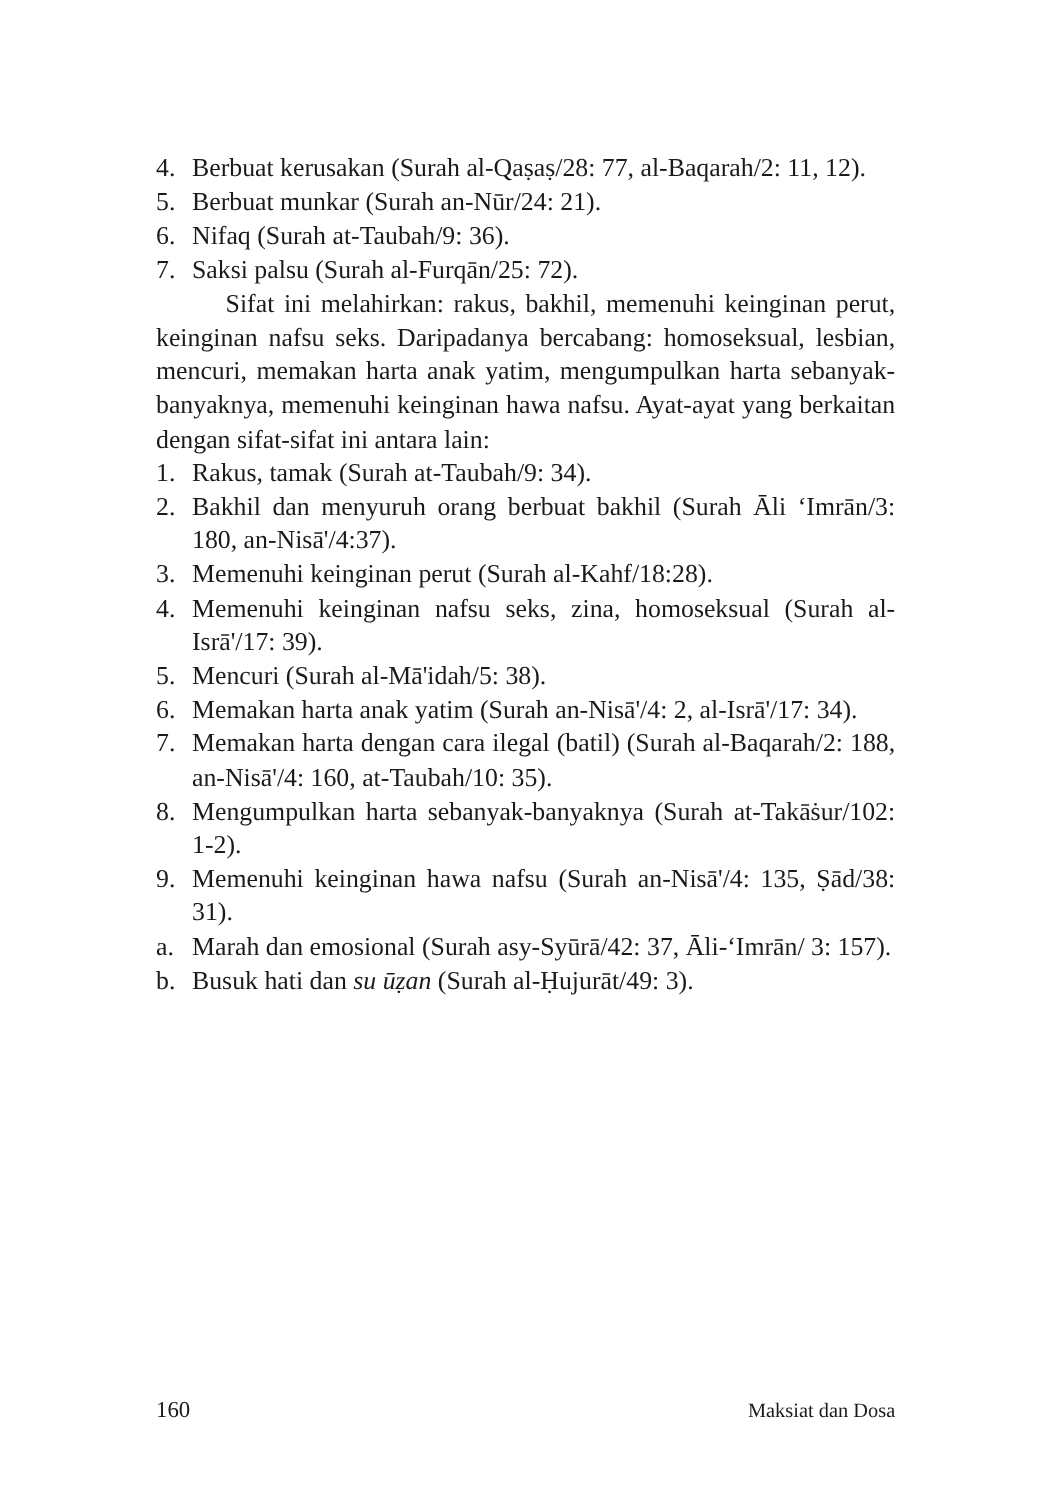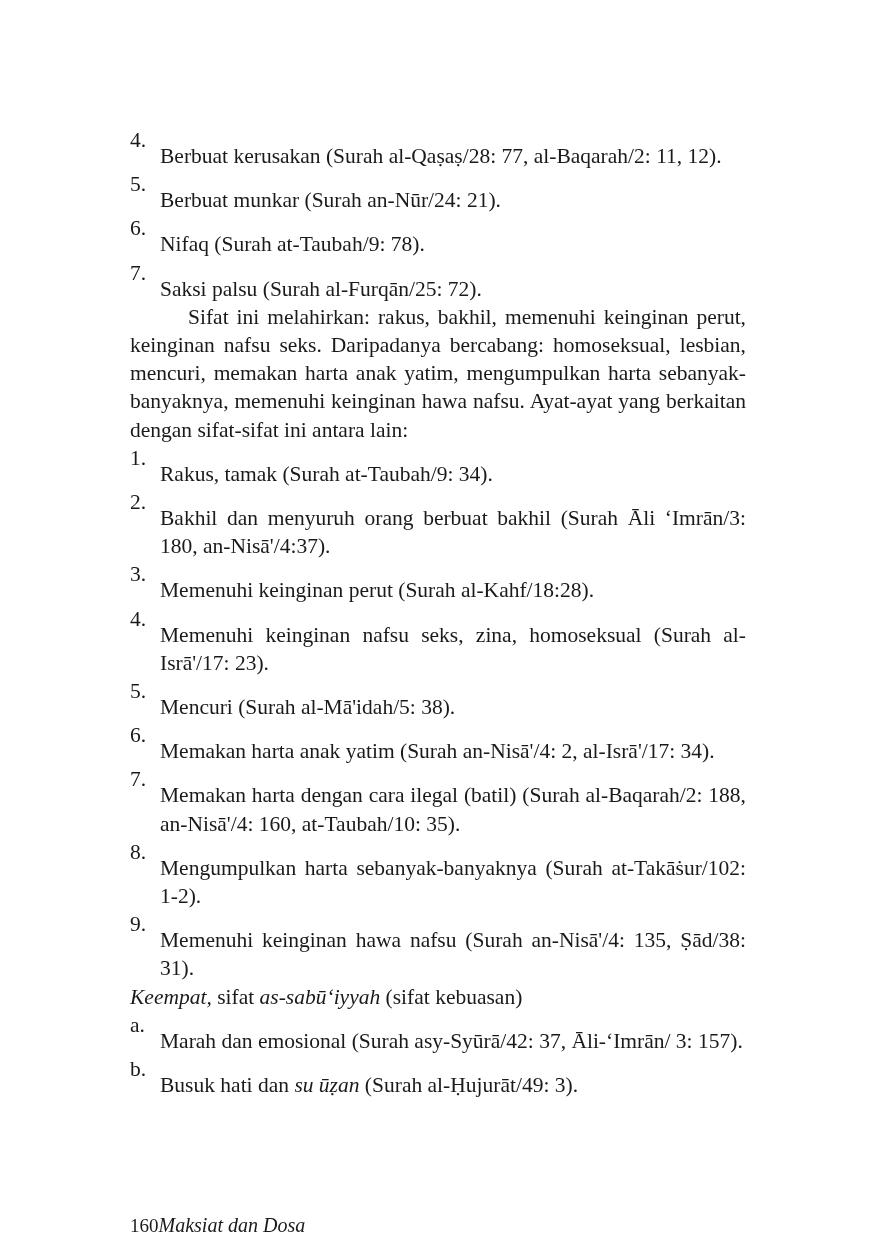--- a/index.html
+++ b/index.html
@@ -34,61 +34,59 @@
       display: flex;
       margin: 0;
     }
     .list-item .num {
       width: 30px;
       flex: 0 0 30px;
     }
     .list-item .text {
       flex: 1 1 auto;
       text-align: justify;
-      margin-top: 16px;
     }
     .heading {
       margin: 0;
     }
     .footer {
       position: absolute;
-      top: 1188px;
+      top: 1140px;
       left: 130px;
       width: 616px;
       display: flex;
-      justify-content: flex-start;
+      justify-content: space-between;
       align-items: baseline;
     }
     .footer .page-num {
       font-size: 19px;
     }
     .footer .running-title {
-      font-size: 20px;
-      font-style: italic;
+      font-size: 17px;
       margin-top: 26px;
     }
     em { font-style: italic; }
   </style>
 </head>
 <body>
 
 <div class="page">
 
   <div>
     <div class="list-item">
       <span class="num">4.</span>
       <span class="text">Berbuat kerusakan (Surah al-Qaṣaṣ/28: 77, al-Baqarah/2: 11, 12).</span>
     </div>
     <div class="list-item">
       <span class="num">5.</span>
       <span class="text">Berbuat munkar (Surah an-Nūr/24: 21).</span>
     </div>
     <div class="list-item">
       <span class="num">6.</span>
-      <span class="text">Nifaq (Surah at-Taubah/9: 78).</span>
+      <span class="text">Nifaq (Surah at-Taubah/9: 36).</span>
     </div>
     <div class="list-item">
       <span class="num">7.</span>
       <span class="text">Saksi palsu (Surah al-Furqān/25: 72).</span>
     </div>
   </div>
 
   <p class="p indent">Sifat ini melahirkan: rakus, bakhil, memenuhi keinginan perut, keinginan nafsu seks. Daripadanya bercabang: homo­seksual, lesbian, mencuri, memakan harta anak yatim, mengumpulkan harta sebanyak-banyaknya, memenuhi keingi­nan hawa nafsu. Ayat-ayat yang berkaitan dengan sifat-sifat ini antara lain:</p>
 
   <div>
@@ -99,21 +97,21 @@
     <div class="list-item">
       <span class="num">2.</span>
       <span class="text">Bakhil dan menyuruh orang berbuat bakhil (Surah Āli ‘Imrān/3: 180, an-Nisā'/4:37).</span>
     </div>
     <div class="list-item">
       <span class="num">3.</span>
       <span class="text">Memenuhi keinginan perut (Surah al-Kahf/18:28).</span>
     </div>
     <div class="list-item">
       <span class="num">4.</span>
-      <span class="text">Memenuhi keinginan nafsu seks, zina, homoseksual (Surah al-Isrā'/17: 23).</span>
+      <span class="text">Memenuhi keinginan nafsu seks, zina, homoseksual (Surah al-Isrā'/17: 39).</span>
     </div>
     <div class="list-item">
       <span class="num">5.</span>
       <span class="text">Mencuri (Surah al-Mā'idah/5: 38).</span>
     </div>
     <div class="list-item">
       <span class="num">6.</span>
       <span class="text">Memakan harta anak yatim (Surah an-Nisā'/4: 2, al-Isrā'/17: 34).</span>
     </div>
     <div class="list-item">
@@ -123,21 +121,20 @@
     <div class="list-item">
       <span class="num">8.</span>
       <span class="text">Mengumpulkan harta sebanyak-banyaknya (Surah at-Takāṡur/102: 1-2).</span>
     </div>
     <div class="list-item">
       <span class="num">9.</span>
       <span class="text">Memenuhi keinginan hawa nafsu (Surah an-Nisā'/4: 135, Ṣād/38: 31).</span>
     </div>
   </div>
 
-  <p class="heading"><em>Keempat,</em><span> sifat </span><em>as-sabū‘iyyah</em><span> (sifat kebuasan)</span></p>
 
   <div>
     <div class="list-item">
       <span class="num">a.</span>
       <span class="text">Marah dan emosional (Surah asy-Syūrā/42: 37, Āli-‘Imrān/ 3: 157).</span>
     </div>
     <div class="list-item">
       <span class="num">b.</span>
       <span class="text"><span>Busuk hati dan </span><em>su ūẓan</em><span> (Surah al-Ḥujurāt/49: 3).</span></span>
     </div>

